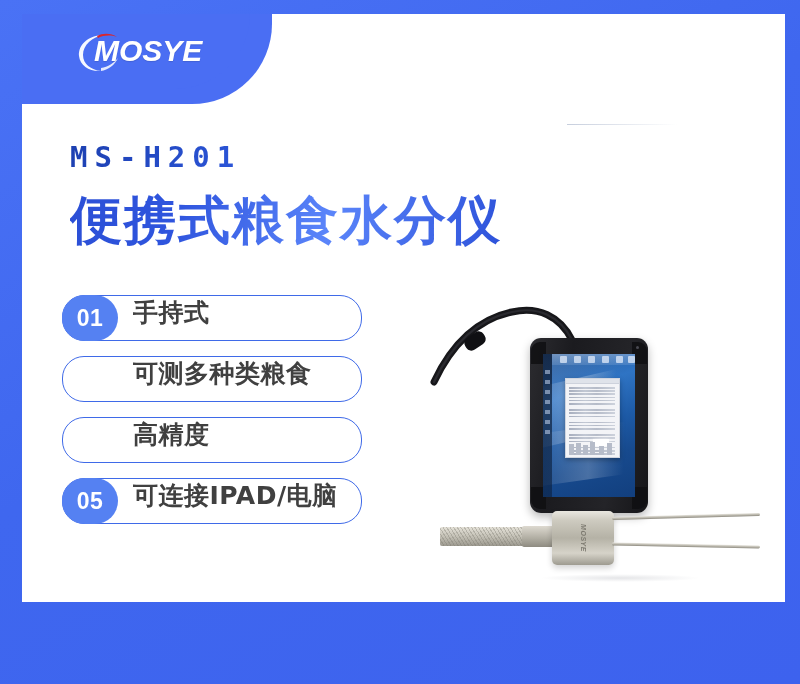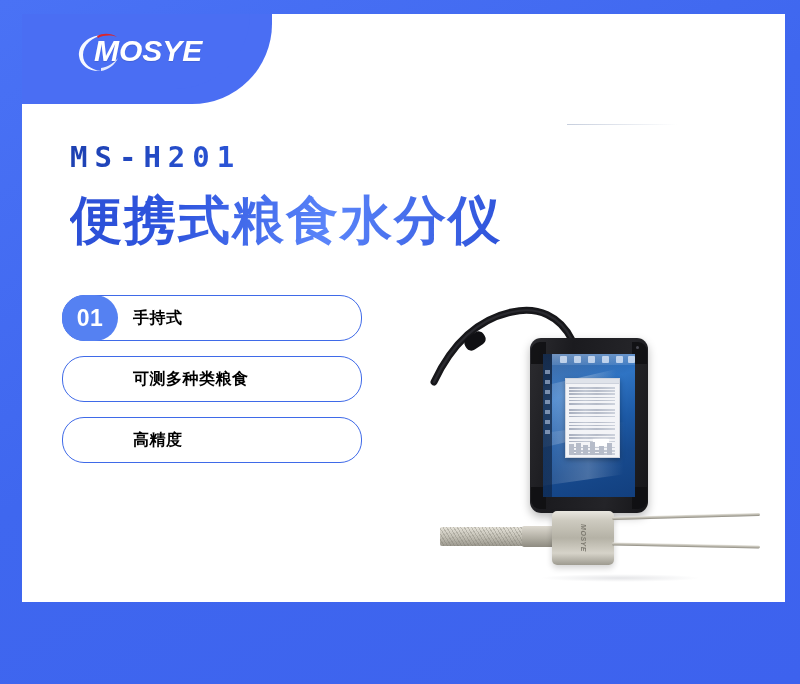--- a/index.html
+++ b/index.html
@@ -73,30 +73,30 @@
   .title-rule{
     position:absolute;left:545px;top:110px;width:110px;height:1px;
     background:linear-gradient(90deg,rgba(180,190,210,.75),rgba(210,216,230,0));
   }
 
   
   .features{position:absolute;left:40px;top:281px;width:300px;z-index:5;}
   .feature{
     position:relative;height:44px;margin-bottom:15px;
     border:1.6px solid #3f6ae8;border-radius:22px;
-    background:#ffffff;display:flex;align-items:center;
+    background:#ffffff;display:flex;
   }
   .feat-badge{
     position:absolute;left:-1px;top:-1px;width:56px;height:46px;
     background:#5581f2;border-radius:23px;
     display:flex;align-items:center;justify-content:center;
     color:#ffffff;font-size:23px;font-weight:bold;letter-spacing:.5px;
   }
   .feat-label{
-    margin-left:70px;font-size:16px;font-weight:bold;color:#000000;
+    margin-left:70px;font-size:25px;font-weight:bold;color:#404040;
     letter-spacing:.5px;white-space:nowrap;
     font-family:"DejaVu Sans","Liberation Sans",sans-serif;
   }
 
   
   .product{position:absolute;left:398px;top:268px;width:340px;height:310px;z-index:4;}
 
   
   .cable{position:absolute;left:0;top:0;width:340px;height:120px;}
 
@@ -233,20 +233,24 @@
 
         <div class="feature">
           <div class="feat-label">可测多种类粮食</div>
         </div>
 
 
         <div class="feature">
           <div class="feat-label">高精度</div>
         </div>
 
+        <div class="feature">
+          <div class="feat-badge">05</div>
+          <div class="feat-label">可连接IPAD/电脑</div>
+        </div>
 
       </div>
 
       <div class="product">
 
         <svg class="cable" viewBox="0 0 340 120">
           <path d="M14 100 C30 66 54 38 92 30 C118 24 140 34 152 58 L152 82" stroke="#17171a" stroke-width="7" fill="none" stroke-linecap="round"></path>
           <path d="M14 100 C30 66 54 38 92 30 C118 24 140 34 152 58 L152 82" stroke="#3b3b42" stroke-width="2.2" fill="none" stroke-linecap="round" opacity=".55"></path>
           <rect x="44" y="52" width="22" height="14" rx="6" transform="rotate(-34 55 59)" fill="#101013"></rect>
           <rect x="145" y="72" width="16" height="22" rx="2" fill="#1a1a1e"></rect>

